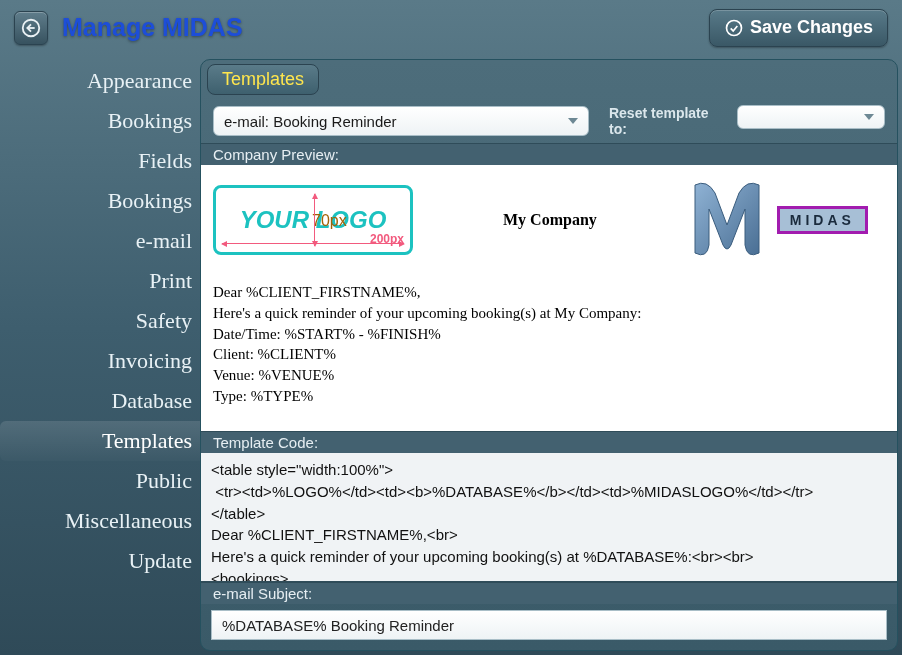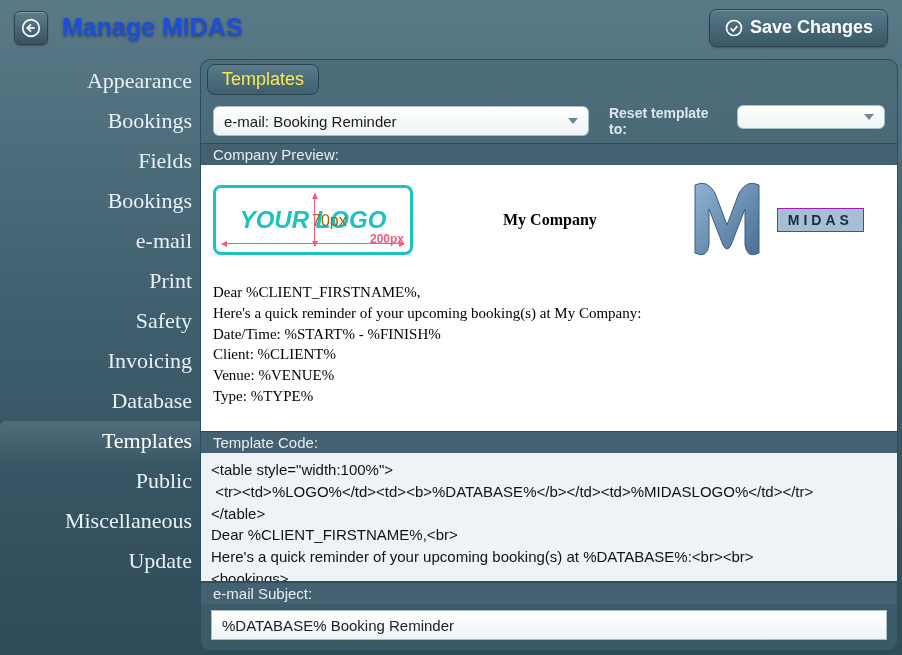--- a/index.html
+++ b/index.html
@@ -172,21 +172,21 @@
   .yourlogo .arrow-v::after { bottom:-1px; border-top:6px solid #f25a7e;}
   .company-name { font-family: "Times New Roman", serif; font-weight: 700; font-size: 16px; color:#000; }
   .midas-logo { display:flex; align-items:center; gap:10px; }
   .midas-m {
     width: 80px; height: 90px;
     position: relative;
   }
   .midas-m svg { width:100%; height:100%; }
   .midas-badge {
     background: #a7bfd6;
-    border: 1px solid #a21caf;
+    border: 3px solid #a21caf;
     padding: 3px 10px;
     font-family: Arial, sans-serif;
     font-weight: 700;
     font-size: 14px;
     letter-spacing: 4px;
     color: #1a2a3c;
   }
   .preview-body p { margin: 2px 0; line-height: 1.25; }
 
   .code-pane {

